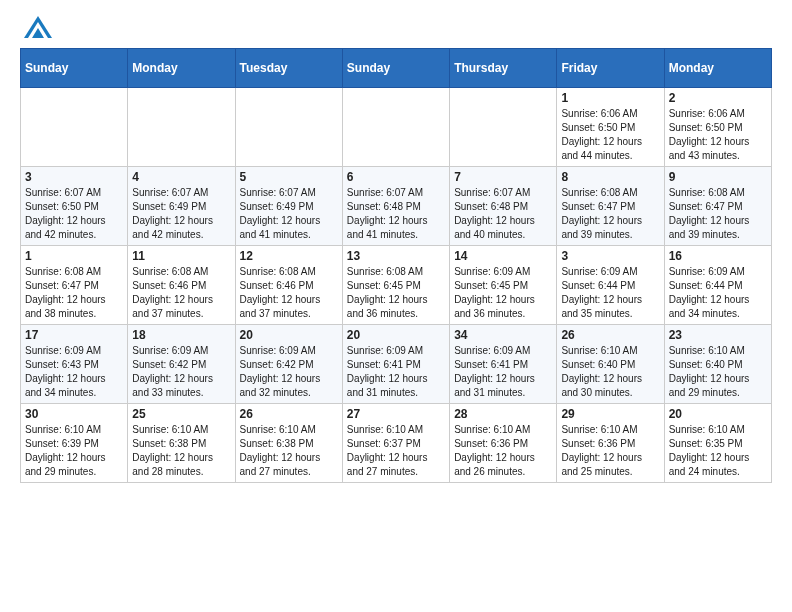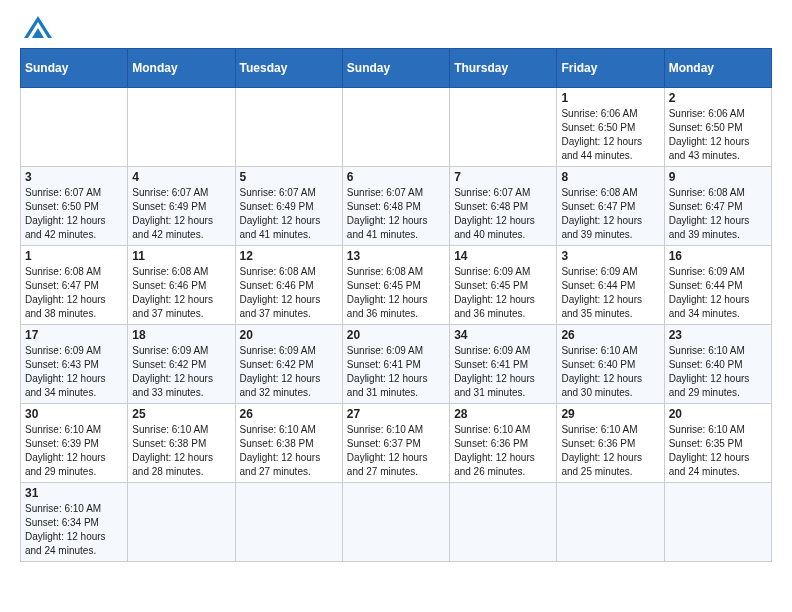--- a/index.html
+++ b/index.html
@@ -360,30 +360,15 @@
 and 25 minutes.</div>
           </td>
           <td>
             <div class="day-number">20</div>
             <div class="day-info" style="white-space: pre-line;">Sunrise: 6:10 AM
 Sunset: 6:35 PM
 Daylight: 12 hours
 and 24 minutes.</div>
           </td>
         </tr>
-        <tr class="last-row">
-          <td>
-            <div class="day-number">31</div>
-            <div class="day-info" style="white-space: pre-line;">Sunrise: 6:10 AM
-Sunset: 6:34 PM
-Daylight: 12 hours
-and 24 minutes.</div>
-          </td>
-          <td class="empty-cell"></td>
-          <td class="empty-cell"></td>
-          <td class="empty-cell"></td>
-          <td class="empty-cell"></td>
-          <td class="empty-cell"></td>
-          <td class="empty-cell"></td>
-        </tr>
       </tbody>
   </table>
 </div>
 
 </body></html>

